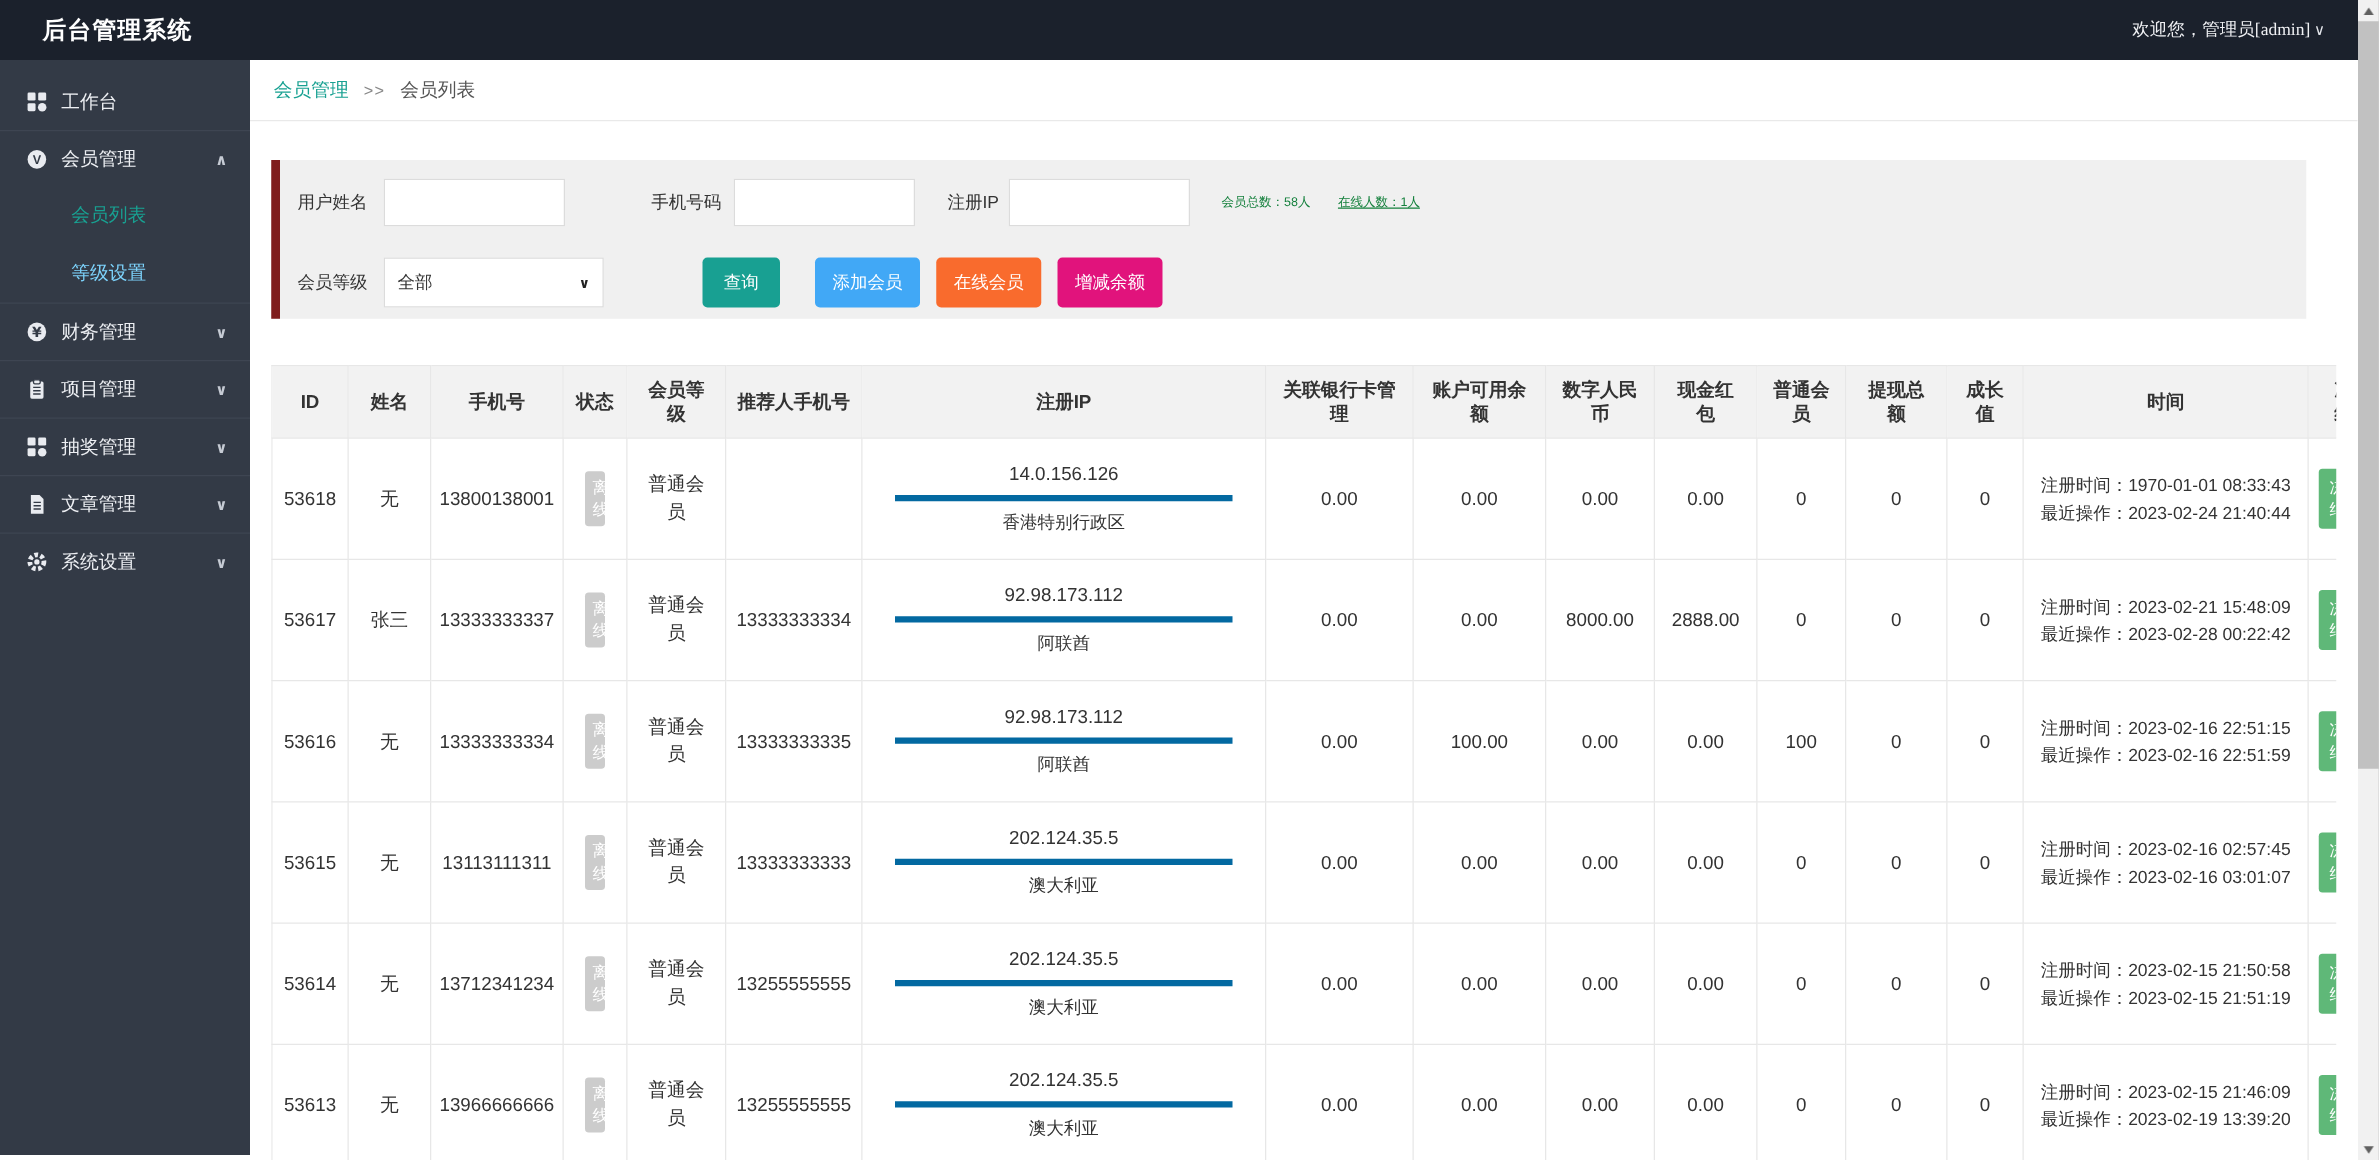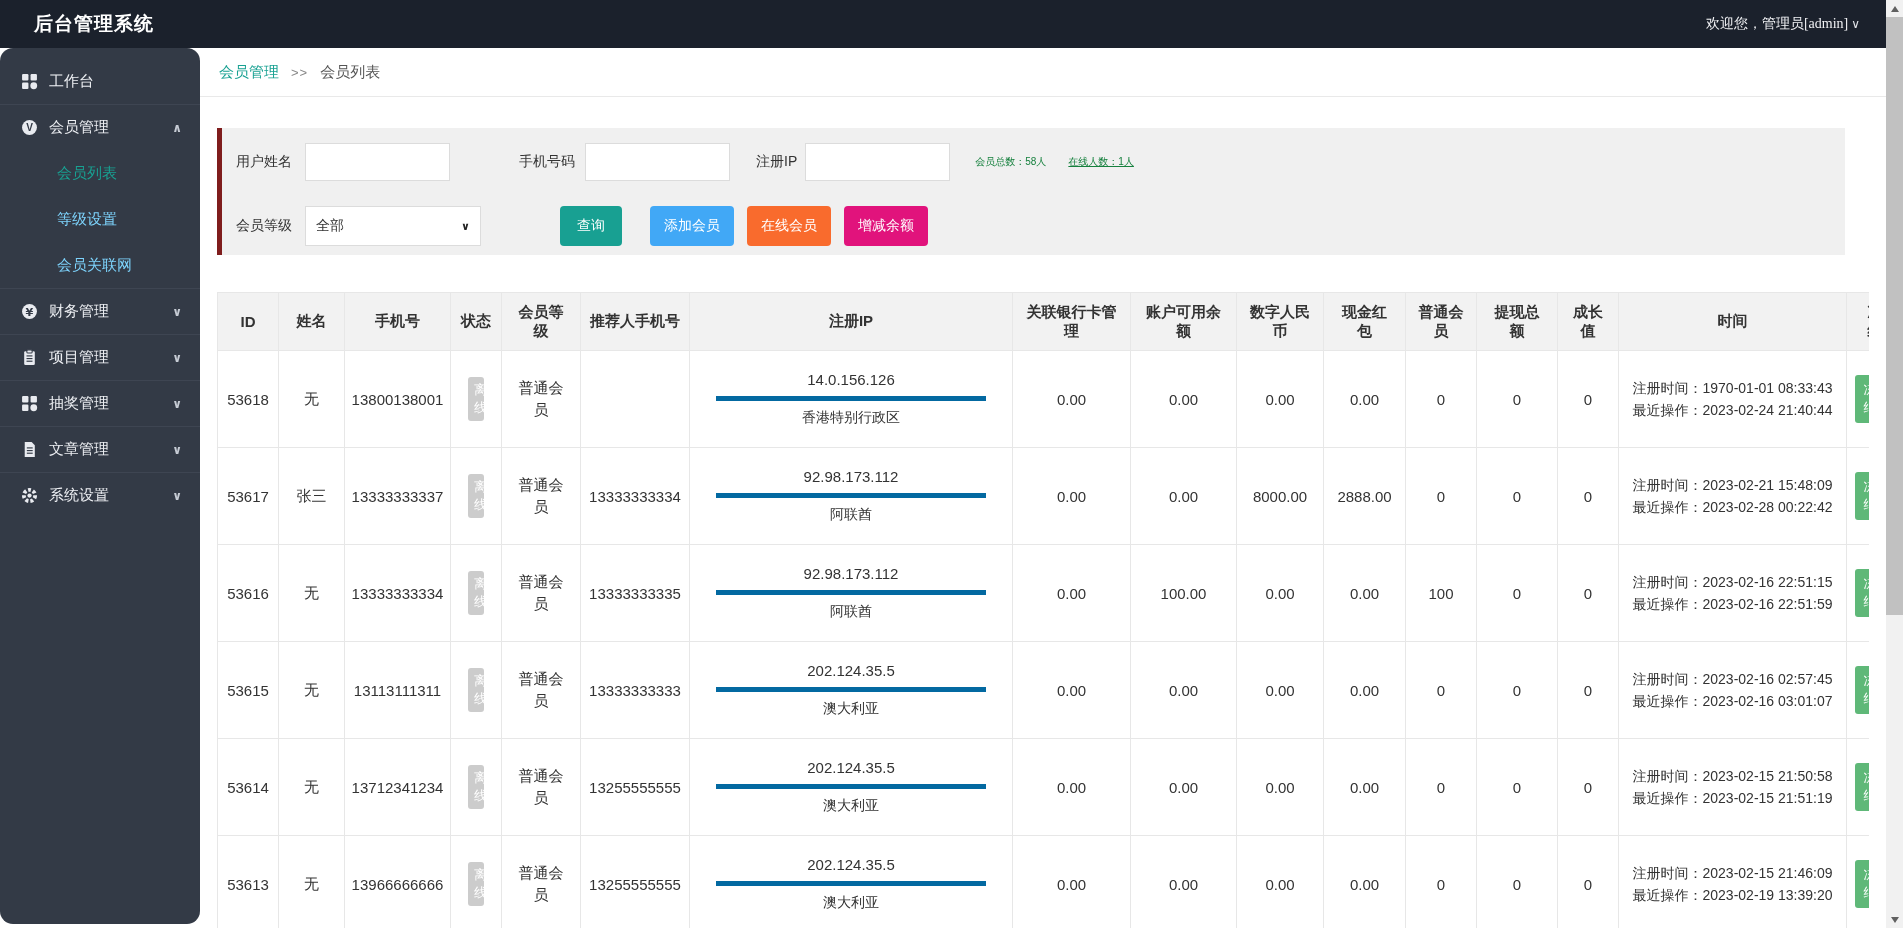--- a/index.html
+++ b/index.html
@@ -7,21 +7,21 @@
     font-family:"Liberation Sans","DejaVu Sans",sans-serif; background:#fff; }
 
   
   .topbar { position:fixed; top:0; left:0; width:1903px; height:48px; background:#1b212c;
     display:flex; align-items:center; z-index:20; }
   .topbar-title { color:#ffffff; font-size:19px; font-weight:bold; margin-left:34px; letter-spacing:1px; }
   .topbar-right { margin-left:auto; margin-right:43px; color:#f0f1f4; font-size:14px; display:flex; align-items:center; cursor:pointer;font-family:Liberation Serif, serif; }
   .topbar-right .caret { font-size:12px; margin-left:3px; color:#e3e5ea; }
 
   
-  .sidebar { position:fixed; top:48px; left:0; width:200px; bottom:4px; background:#333a46; z-index:10;border-radius:13px; }
+  .sidebar { position:fixed; top:48px; left:0; width:200px; bottom:4px; background:#333a46; z-index:10; }
   .sidebar ul { list-style:none; margin:0; padding:0; }
   #menu { padding-top:10px; }
   .m-top { height:46px; display:flex; align-items:center; color:#edeff3; font-size:15px;
     padding-left:21px; cursor:pointer; }
   .m-top + .m-top, .m-sub + .m-top { border-top:1px solid #3e4552; }
   .m-ic { width:17px; height:17px; margin-right:11px; display:inline-flex; align-items:center; justify-content:center; }
   .m-ic svg { display:block; }
   .m-lb { flex:0 0 auto; }
   .m-ch { margin-left:auto; margin-right:18px; color:#c6cbd4; font-size:12px; font-weight:bold; }
   .m-sub-item { height:46px; line-height:46px; padding-left:57px; color:#7dd3fc; font-size:15px; cursor:pointer; }
@@ -31,21 +31,21 @@
   .main { position:absolute; top:48px; left:200px; width:1686px; background:#fff; }
   .crumbbar { height:49px; background:#fff; border-bottom:1px solid #e9e9e9; display:flex; align-items:center; padding-left:19px; }
   .crumb-link { color:#18a192; font-size:15px; cursor:pointer; }
   .crumb-sep { color:#888; font-size:13px; margin:0 12px; letter-spacing:1px; }
   .crumb-cur { color:#555; font-size:15px; }
 
   .content { padding-left:17px; }
 
   
   .filter-panel { margin-top:31px; width:1628px; height:127px; background:#f0f0f0;
-    border-left:5px solid #7f1d1d; }
+    border-left:7px solid #7f1d1d; }
   .f-row { display:flex; align-items:center; }
   .f-row1 { padding-top:15px; }
   .f-row2 { margin-top:25px; }
   .f-label { font-size:14px; color:#333; }
   .l1 { margin-left:14px; }
   .f-input { width:145px; height:38px; border:1px solid #dcdcdc; background:#fff; margin-left:13px;
     font-size:14px; padding:0 8px; outline:none; }
   .l2 { margin-left:69px; }
   .i2 { margin-left:10px; }
   .l3 { margin-left:26px; }
@@ -122,21 +122,20 @@
             <circle cx="8" cy="8" r="7" fill="#e9ebf0"></circle>
             <text x="8" y="11.6" text-anchor="middle" font-size="9.5" font-weight="bold" fill="#333a46" font-family="Liberation Sans,sans-serif">V</text>
           </svg>
         </span>
         <span class="m-lb">会员管理</span>
         <span class="m-ch">∧</span>
       </li>
       <ul class="m-sub">
         <li class="m-sub-item active">会员列表</li>
         <li class="m-sub-item">等级设置</li>
-        <li class="m-sub-item">会员关联网</li>
       </ul>
       <li class="m-top">
         <span class="m-ic">
           <svg width="17" height="17" viewBox="0 0 16 16">
             <circle cx="8" cy="8" r="7" fill="#e9ebf0"></circle>
             <text x="8" y="12" text-anchor="middle" font-size="10.5" font-weight="bold" fill="#333a46" font-family="DejaVu Sans,sans-serif">¥</text>
           </svg>
         </span>
         <span class="m-lb">财务管理</span>
         <span class="m-ch">∨</span>

